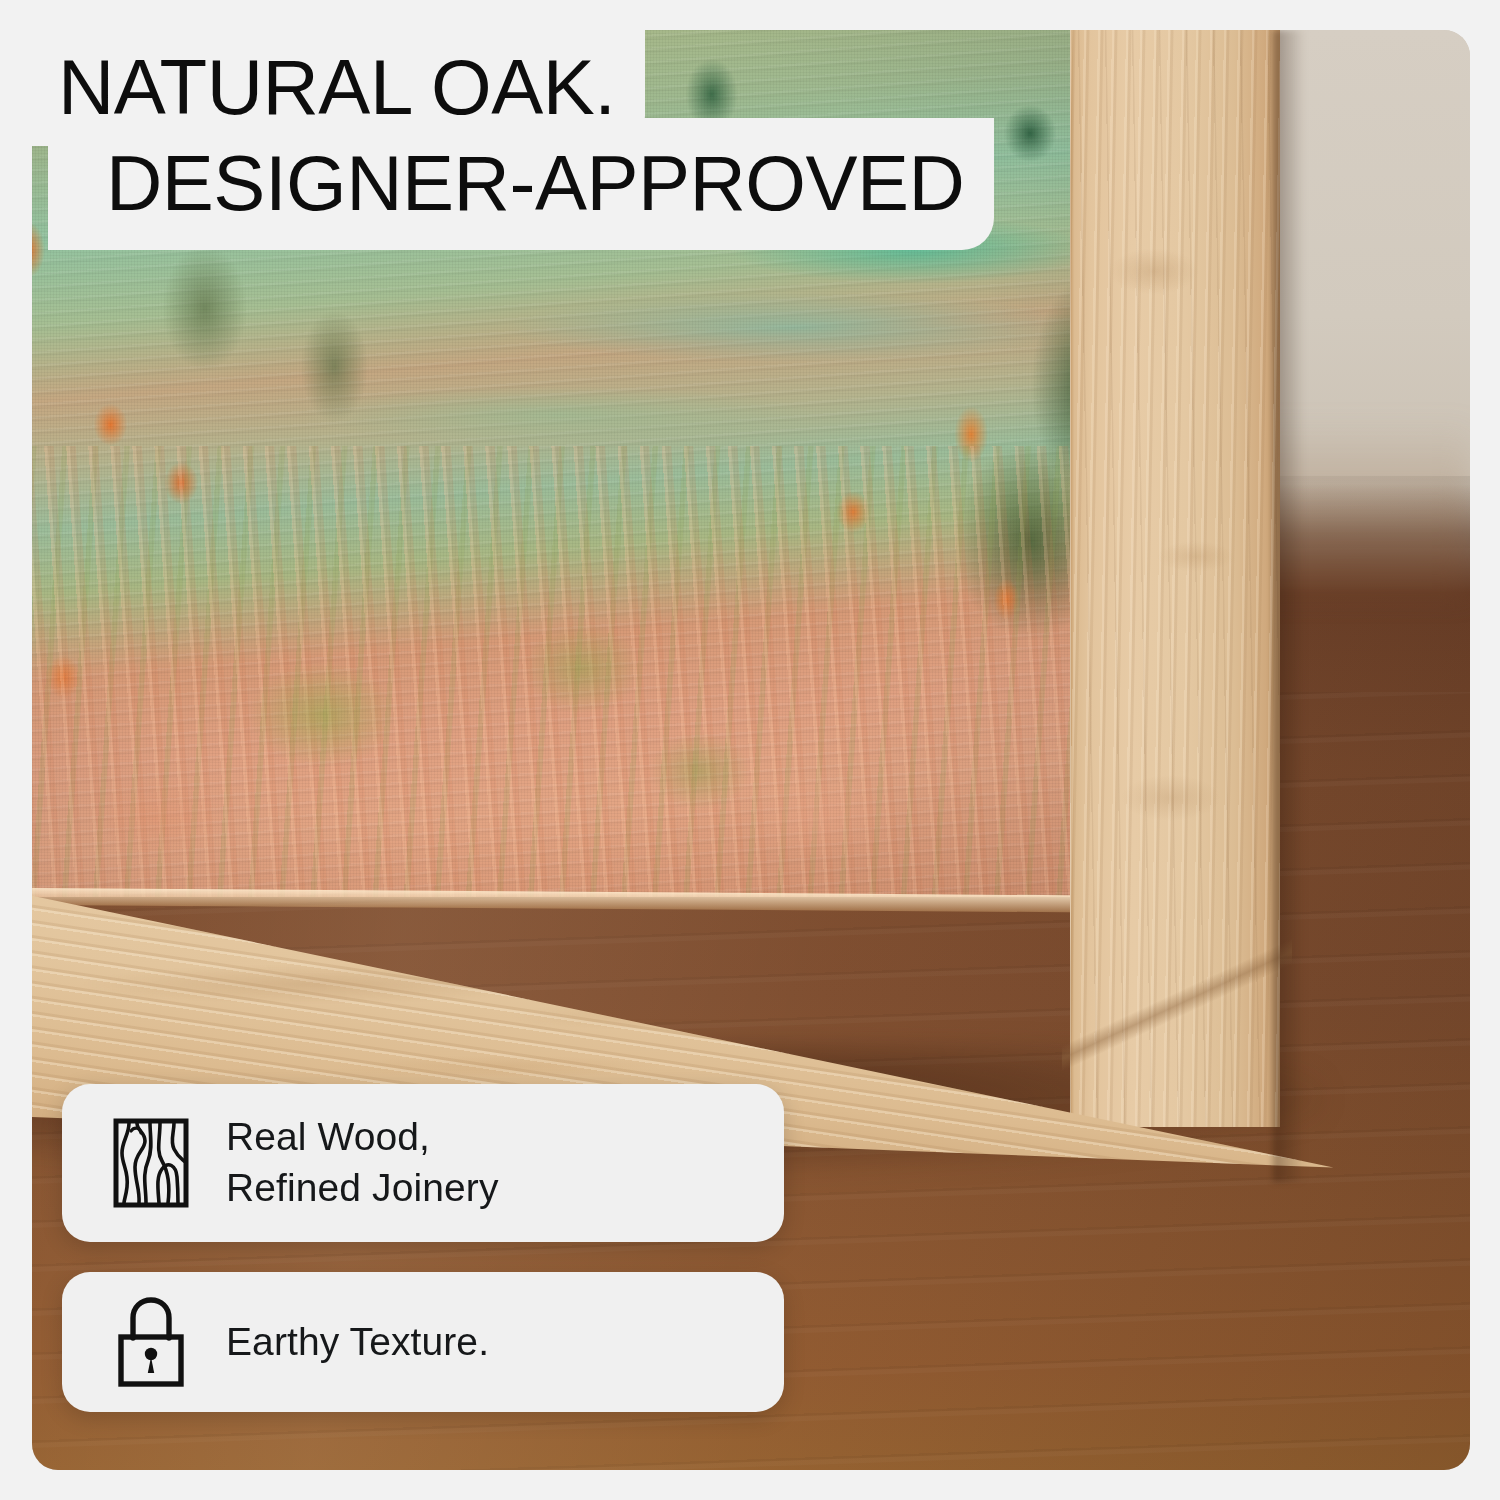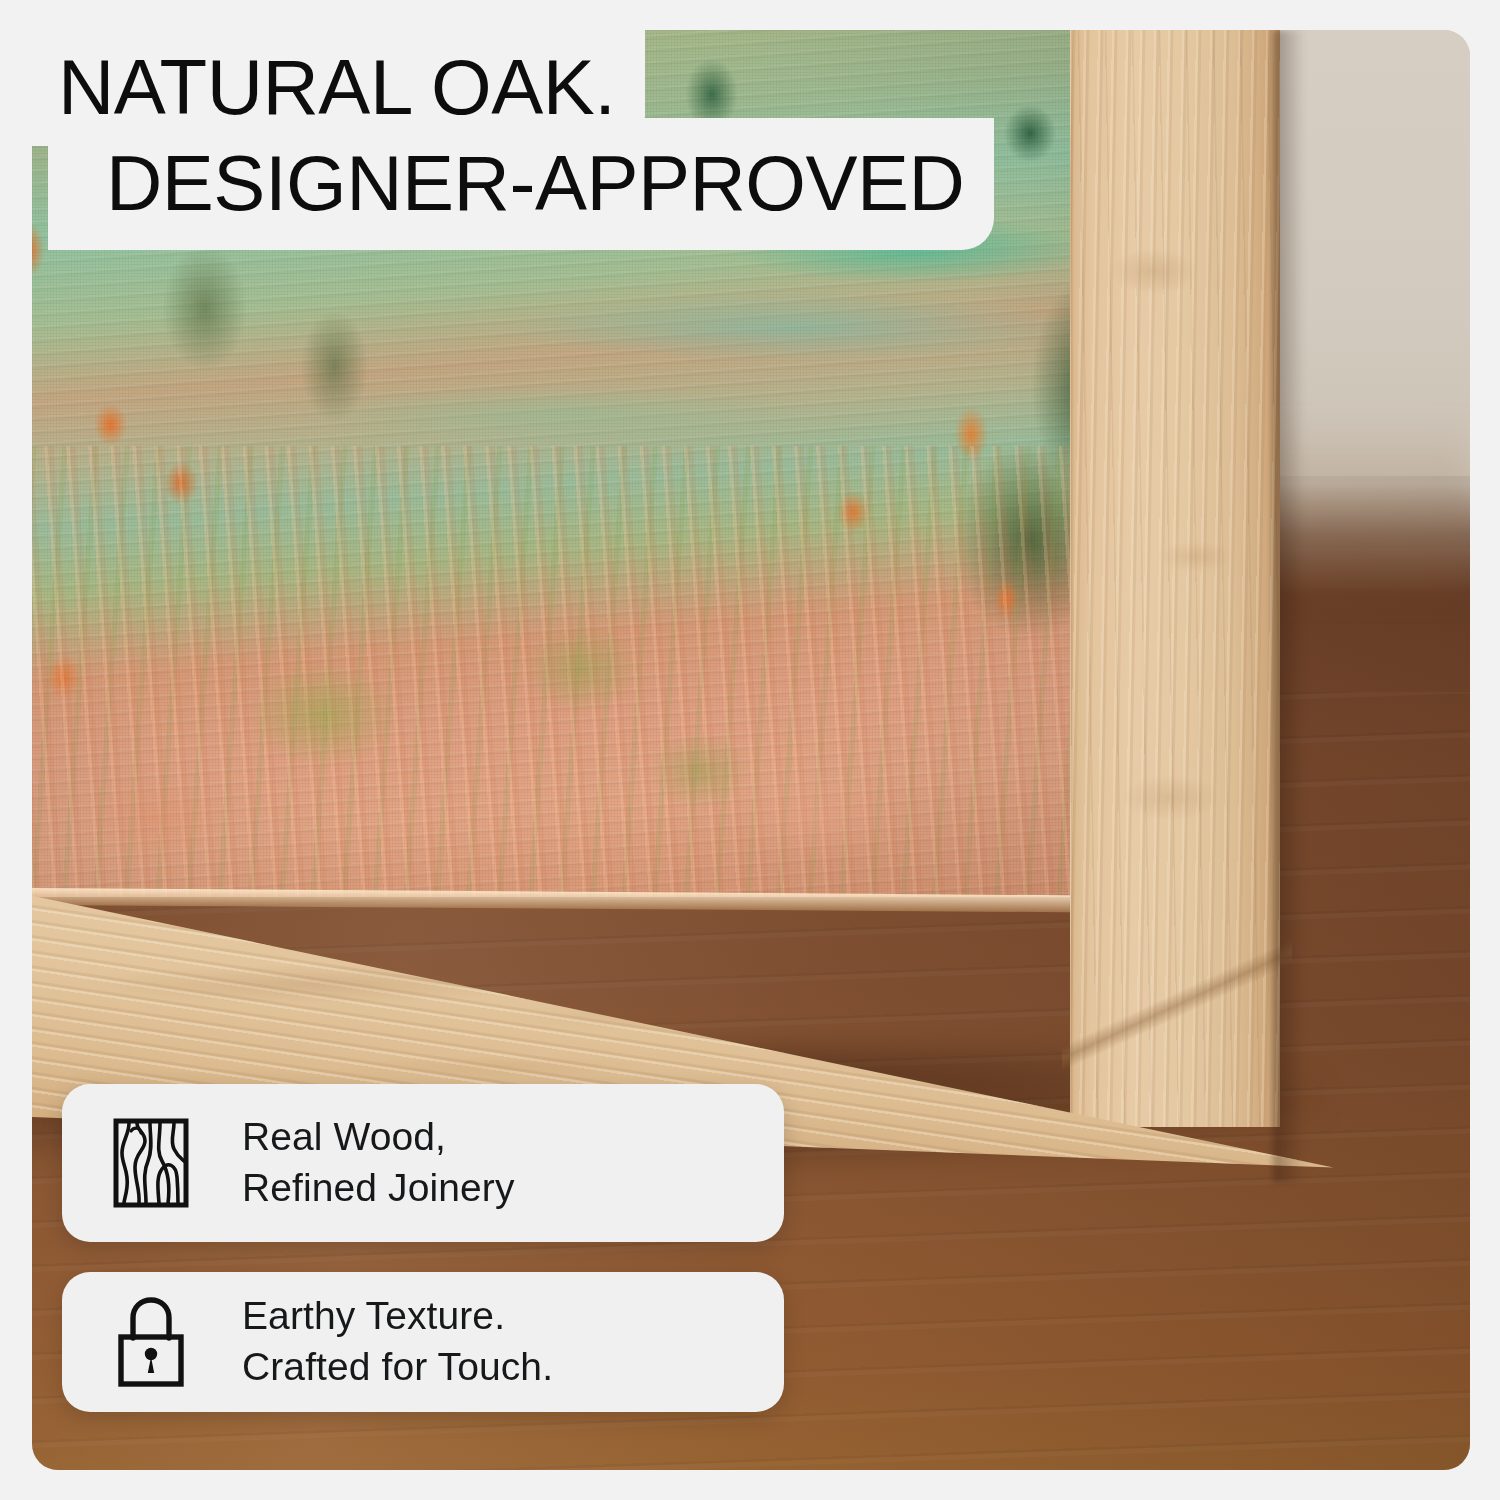--- a/index.html
+++ b/index.html
@@ -316,21 +316,21 @@
   
   .card {
     position: absolute;
     z-index: 20;
     left: 62px;
     width: 722px;
     background: #f0f0f0;
     border-radius: 28px;
     display: flex;
     align-items: center;
-    gap: 48px;
+    gap: 32px;
     padding: 0 30px 0 46px;
     box-sizing: border-box;
     box-shadow: 0 6px 22px rgba(0,0,0,0.16);
   }
   #card-1 { top: 1084px; height: 158px; }
   #card-2 { top: 1272px; height: 140px; }
 
   .card-icon {
     flex: 0 0 auto;
     width: 86px; height: 96px;
@@ -420,17 +420,16 @@
     <div class="card-icon">
       <svg width="80" height="96" viewBox="0 0 80 96" fill="none" xmlns="http://www.w3.org/2000/svg">
         <path d="M22 44 V24 C22 13, 30 6, 40 6 C50 6, 58 13, 58 24 V44" stroke="#111111" stroke-width="5.4" fill="none" stroke-linecap="round"></path>
         <rect x="10" y="43" width="60" height="47" stroke="#111111" stroke-width="5.4" fill="none"></rect>
         <circle cx="40" cy="60" r="6.2" fill="#111111"></circle>
         <path d="M40 63 L43.2 79 H36.8 Z" fill="#111111"></path>
       </svg>
     </div>
     <div class="card-text">
       <span>Earthy Texture.</span>
-      <span class="l2">Crafted for Touch.</span>
     </div>
   </div>
 
 </div>
 
 </body></html>

